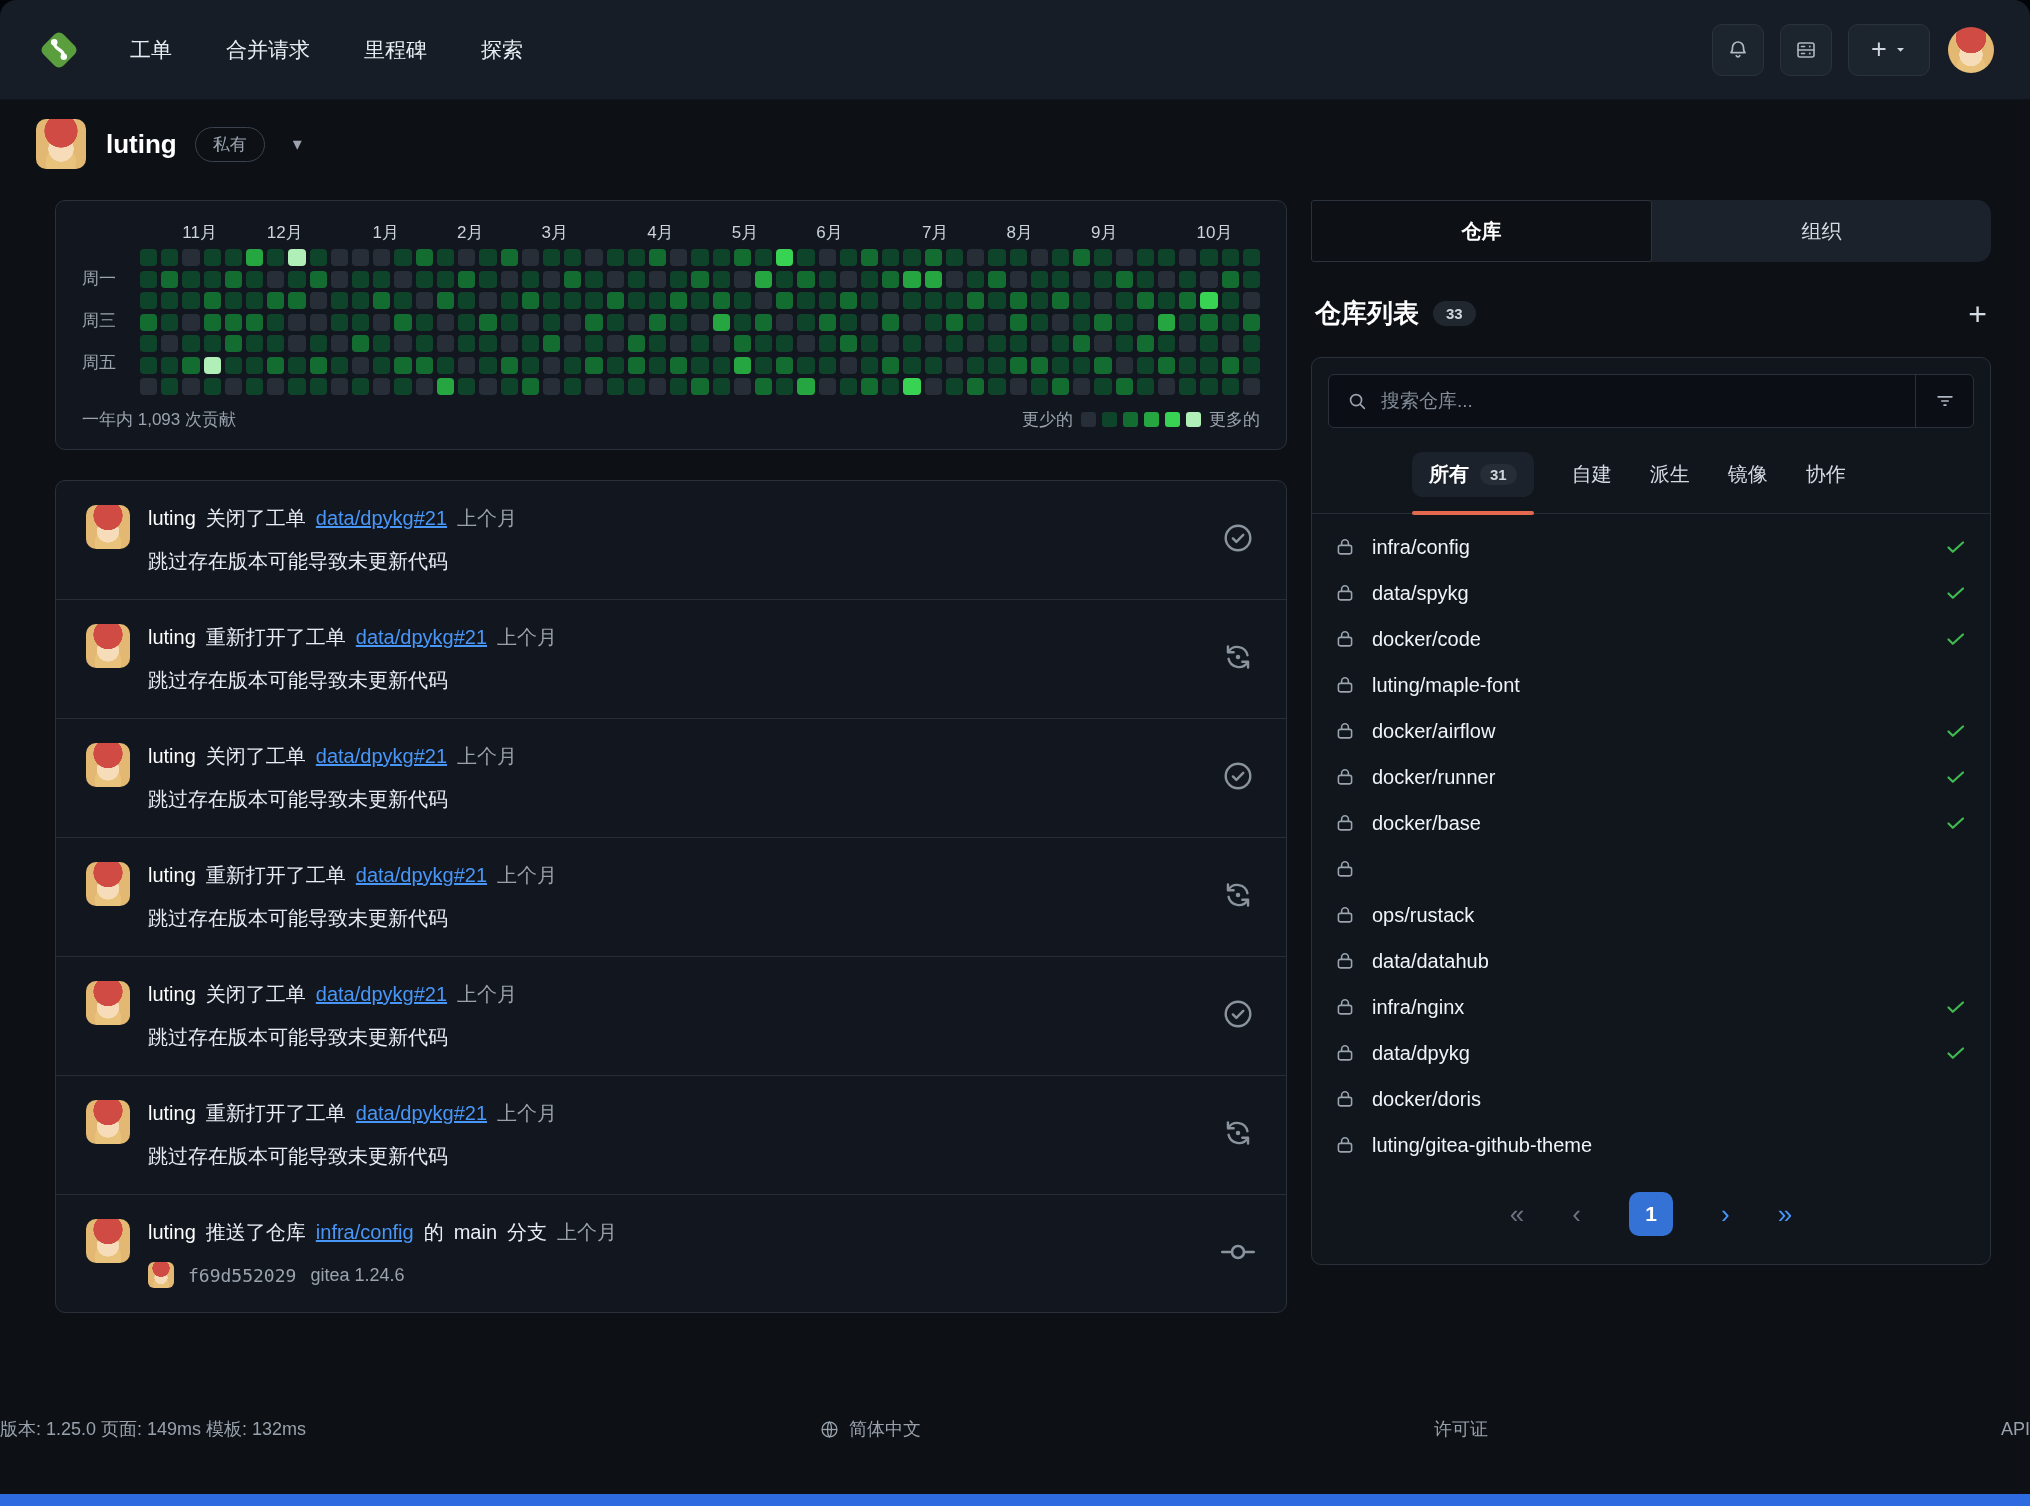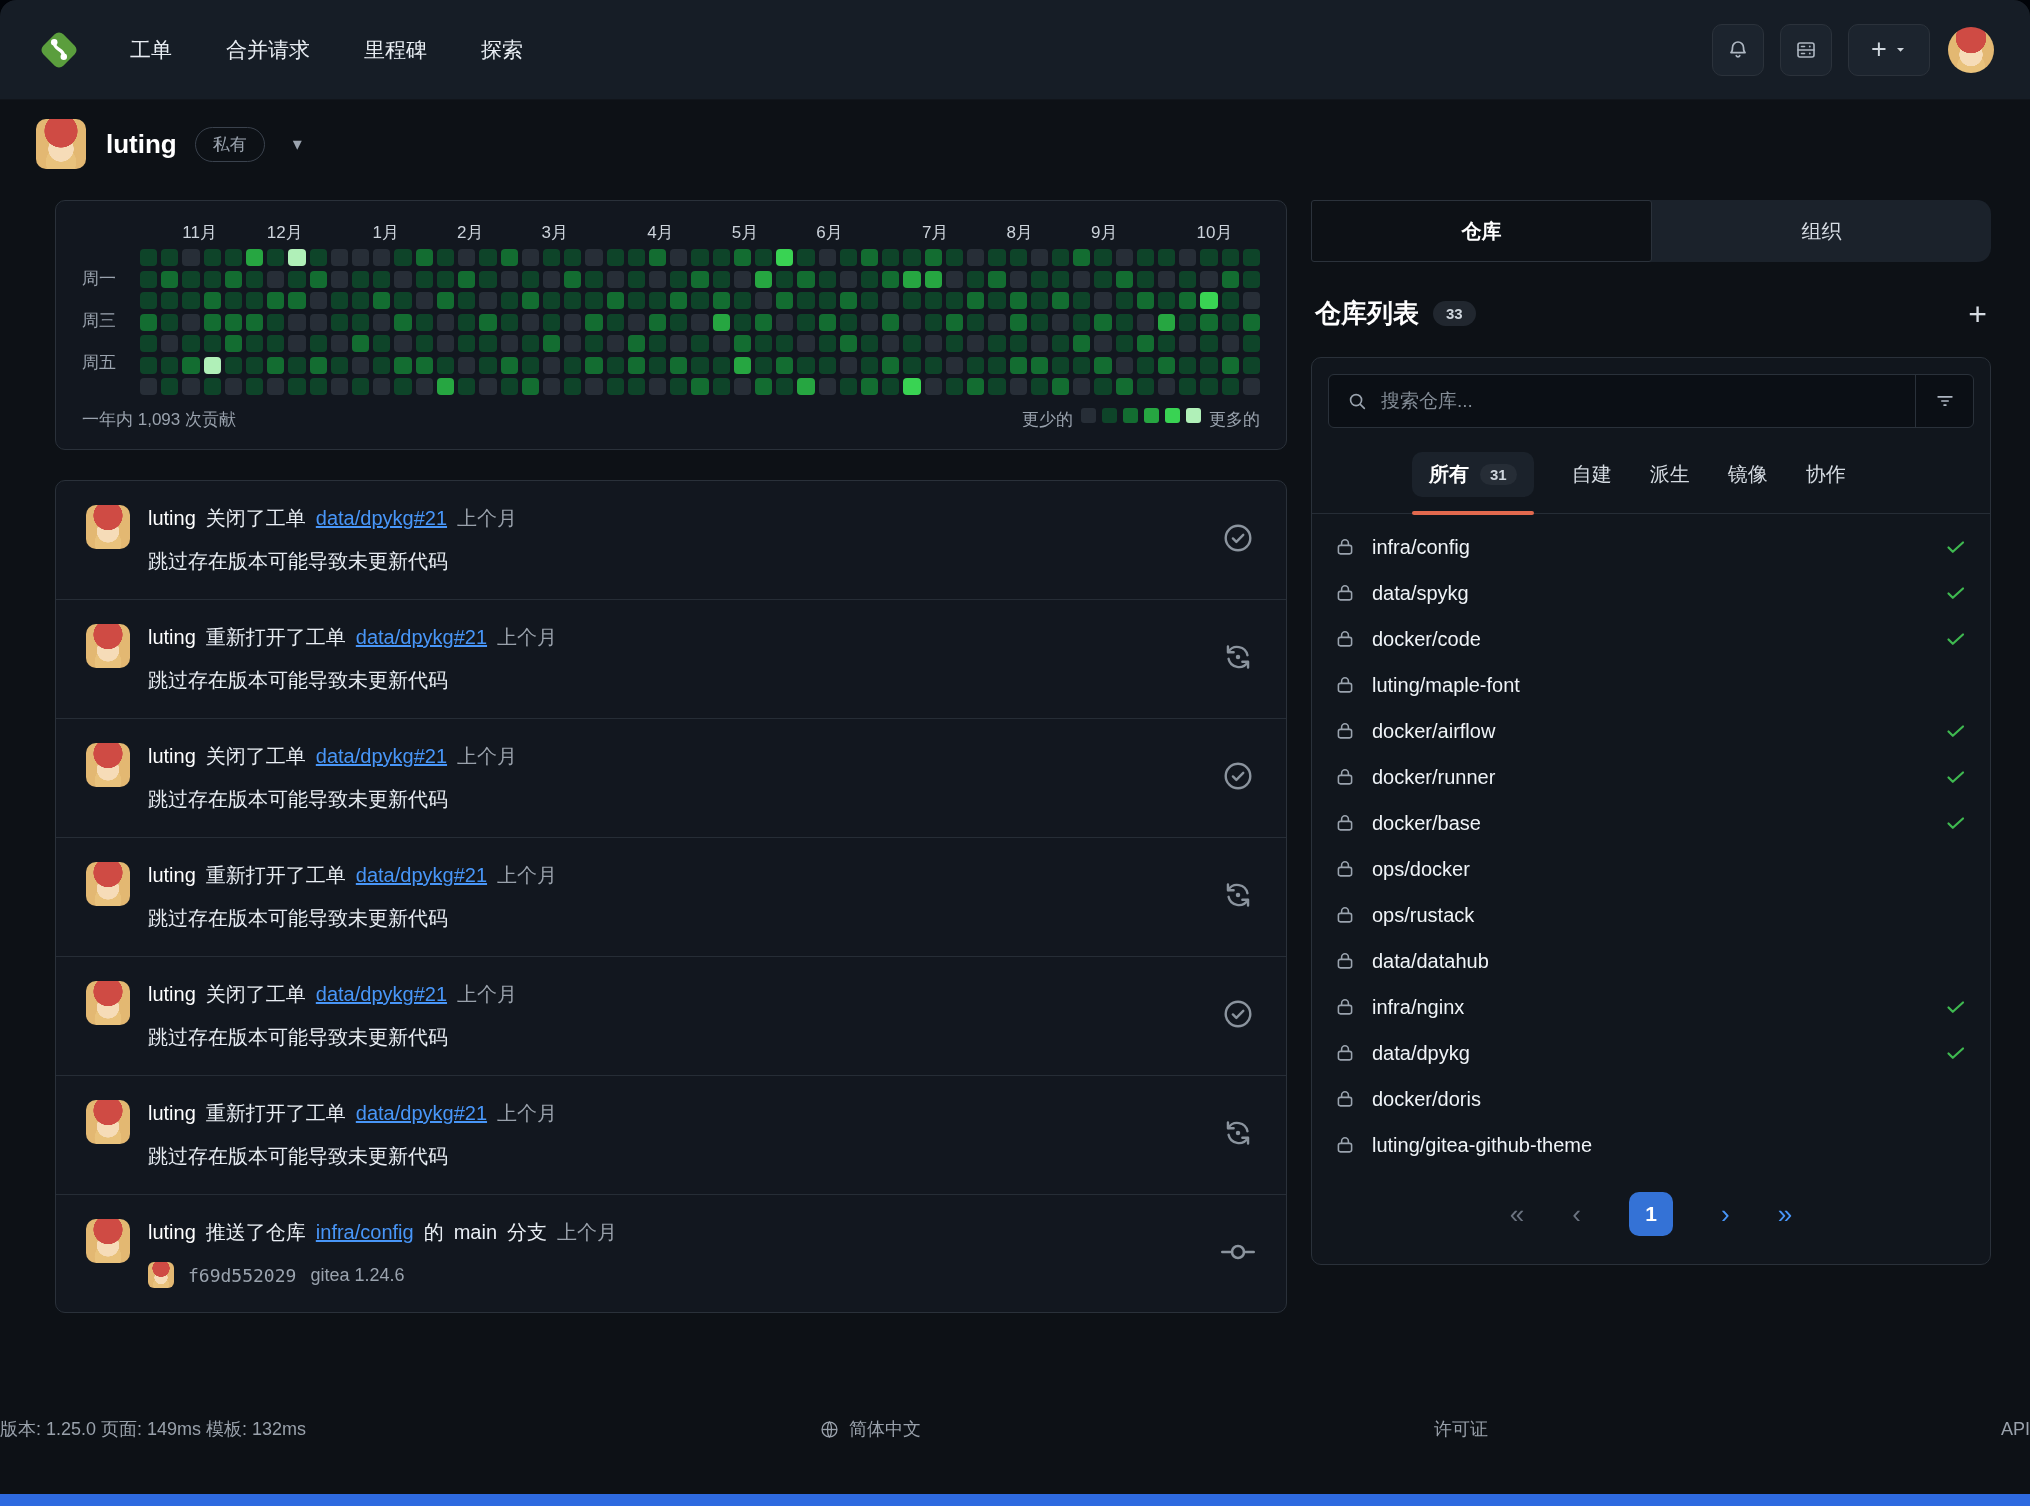--- a/index.html
+++ b/index.html
@@ -44,21 +44,21 @@
   .heatmap-card { padding:20px 26px 18px; }
   .hm-months { position:relative; height:28px; margin-left:58px; font-size:17px; color:#ccd3db; }
   .hm-months span { position:absolute; top:0; }
   .hm-body { display:flex; }
   .hm-weekdays { width:58px; font-size:17px; color:#9aa3ae; }
   .hm-weekdays div { height:17px; line-height:17px; margin-bottom:4px; }
   .hm-grid { flex:1; display:grid; grid-template-columns:repeat(53,1fr); gap:4px; }
   .hm-cell { height:17px; border-radius:4px; cursor:pointer; }
   .hm-footer { display:flex; justify-content:space-between; align-items:center;
                margin-top:12px; font-size:17px; color:#9aa3ae; }
-  .hm-scale { display:flex; align-items:flex-start; gap:8px; }
+  .hm-scale { display:flex; align-items:center; gap:8px; }
   .hm-scale .sq { width:15px; height:15px; border-radius:3px; }
 
   
   .feed-card { margin-top:30px; }
   .feed-entry { display:flex; padding:24px 30px; gap:18px; }
   .feed-entry + .feed-entry { border-top:1px solid #262d36; }
   .feed-avatar { width:44px; height:44px; border-radius:10px; flex:none; }
   .feed-main { flex:1; min-width:0; }
   .feed-title { font-size:20px; color:#e8edf3; display:flex; gap:10px; align-items:baseline; }
   .feed-user { color:#ffffff; cursor:pointer; }
@@ -905,21 +905,20 @@
                 </svg>
               </span>
           </div>
           <div class="repo-row">
             <span class="repo-lock">
                 <svg width="22" height="22" viewBox="0 0 24 24" fill="none" stroke="currentColor" stroke-width="1.7" stroke-linejoin="round">
                   <rect x="4.8" y="10.2" width="14.4" height="9.3" rx="2.2"></rect>
                   <path d="M8.3 10.2V7.8a3.7 3.7 0 0 1 7.4 0v2.4"></path>
                 </svg>
               </span>
-            <span class="repo-name">ops/docker</span>
             <span class="repo-check" style="visibility: hidden;">
                 <svg width="24" height="24" viewBox="0 0 24 24" fill="none" stroke="currentColor" stroke-width="2.2" stroke-linecap="round" stroke-linejoin="round">
                   <path d="M4.5 12.5l4.3 4.3L19 7.5"></path>
                 </svg>
               </span>
           </div>
           <div class="repo-row">
             <span class="repo-lock">
                 <svg width="22" height="22" viewBox="0 0 24 24" fill="none" stroke="currentColor" stroke-width="1.7" stroke-linejoin="round">
                   <rect x="4.8" y="10.2" width="14.4" height="9.3" rx="2.2"></rect>

